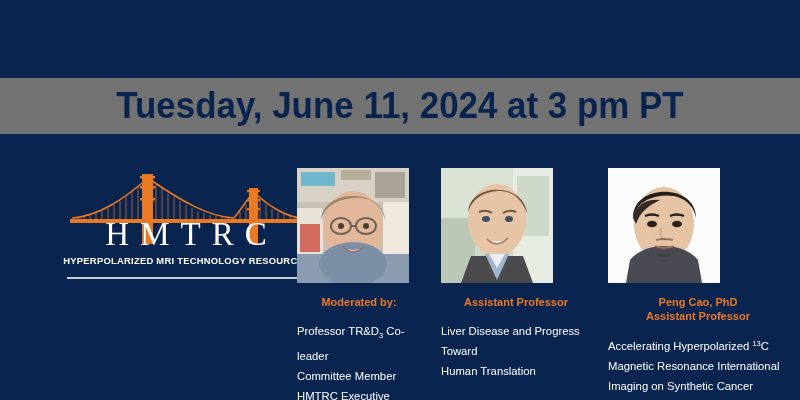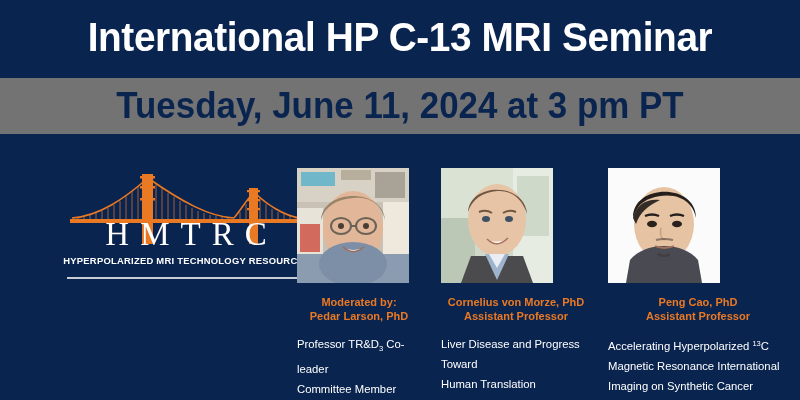--- a/index.html
+++ b/index.html
@@ -169,23 +169,20 @@
   .sp-title sup {
     font-size: 7.5px;
     vertical-align: 4px;
   }
 </style>
 </head>
 <body>
 
 <div class="poster">
 
-  <div class="title-bar">
-    <div class="title-text">International HP C-13 MRI Seminar</div>
-  </div>
 
   <div class="date-bar">
     <div class="date-text">Tuesday, June 11, 2024 at 3 pm PT</div>
   </div>
 
   <div class="logo-col">
 
     <div class="bridge-wrap">
       <svg width="232" height="74" viewBox="0 0 232 74">
 
@@ -278,21 +275,20 @@
         <ellipse cx="69" cy="58" rx="10" ry="8" fill="none" stroke="#6b6257" stroke-width="2"></ellipse>
         <line x1="54" y1="58" x2="59" y2="58" stroke="#6b6257" stroke-width="2"></line>
         <ellipse cx="44" cy="58" rx="3" ry="3" fill="#4a3d33"></ellipse>
         <ellipse cx="69" cy="58" rx="3" ry="3" fill="#4a3d33"></ellipse>
         <path d="M46 80 Q 56 87, 67 80 Q 56 84, 46 80 Z" fill="#ffffff"></path>
         <path d="M46 79 Q 56 88, 67 79" stroke="#9a6a5a" stroke-width="1.6" fill="none"></path>
       </svg>
     </div>
     <div class="sp-name">
       <div>Moderated by:</div>
-      <div>Pedar Larson, PhD</div>
     </div>
     <div class="sp-title">
       <div><span>Professor TR&amp;D</span><sub>3</sub><span> Co-leader</span></div>
       <div>Committee Member</div>
       <div>HMTRC Executive</div>
     </div>
   </div>
 
   <div class="speaker speaker-2">
     <div class="photo">
@@ -309,21 +305,20 @@
         <path d="M48 86 L 56 100 L 64 86 Z" fill="#e9eef4"></path>
         <ellipse cx="45" cy="51" rx="4" ry="3" fill="#3c4f63"></ellipse>
         <ellipse cx="68" cy="51" rx="4" ry="3" fill="#3c4f63"></ellipse>
         <path d="M38 44 Q 45 41, 51 45" stroke="#6e5640" stroke-width="2" fill="none"></path>
         <path d="M62 45 Q 68 41, 75 44" stroke="#6e5640" stroke-width="2" fill="none"></path>
         <path d="M46 72 Q 56 80, 67 71 Q 56 76, 46 72 Z" fill="#ffffff"></path>
         <path d="M46 71 Q 56 81, 67 70" stroke="#a8705f" stroke-width="1.6" fill="none"></path>
       </svg>
     </div>
     <div class="sp-name">
-      <div>Cornelius von Morze, PhD</div>
       <div>Assistant Professor</div>
     </div>
     <div class="sp-title">
       <div>Liver Disease and Progress Toward</div>
       <div>Human Translation</div>
     </div>
   </div>
 
   <div class="speaker speaker-3">
     <div class="photo">

